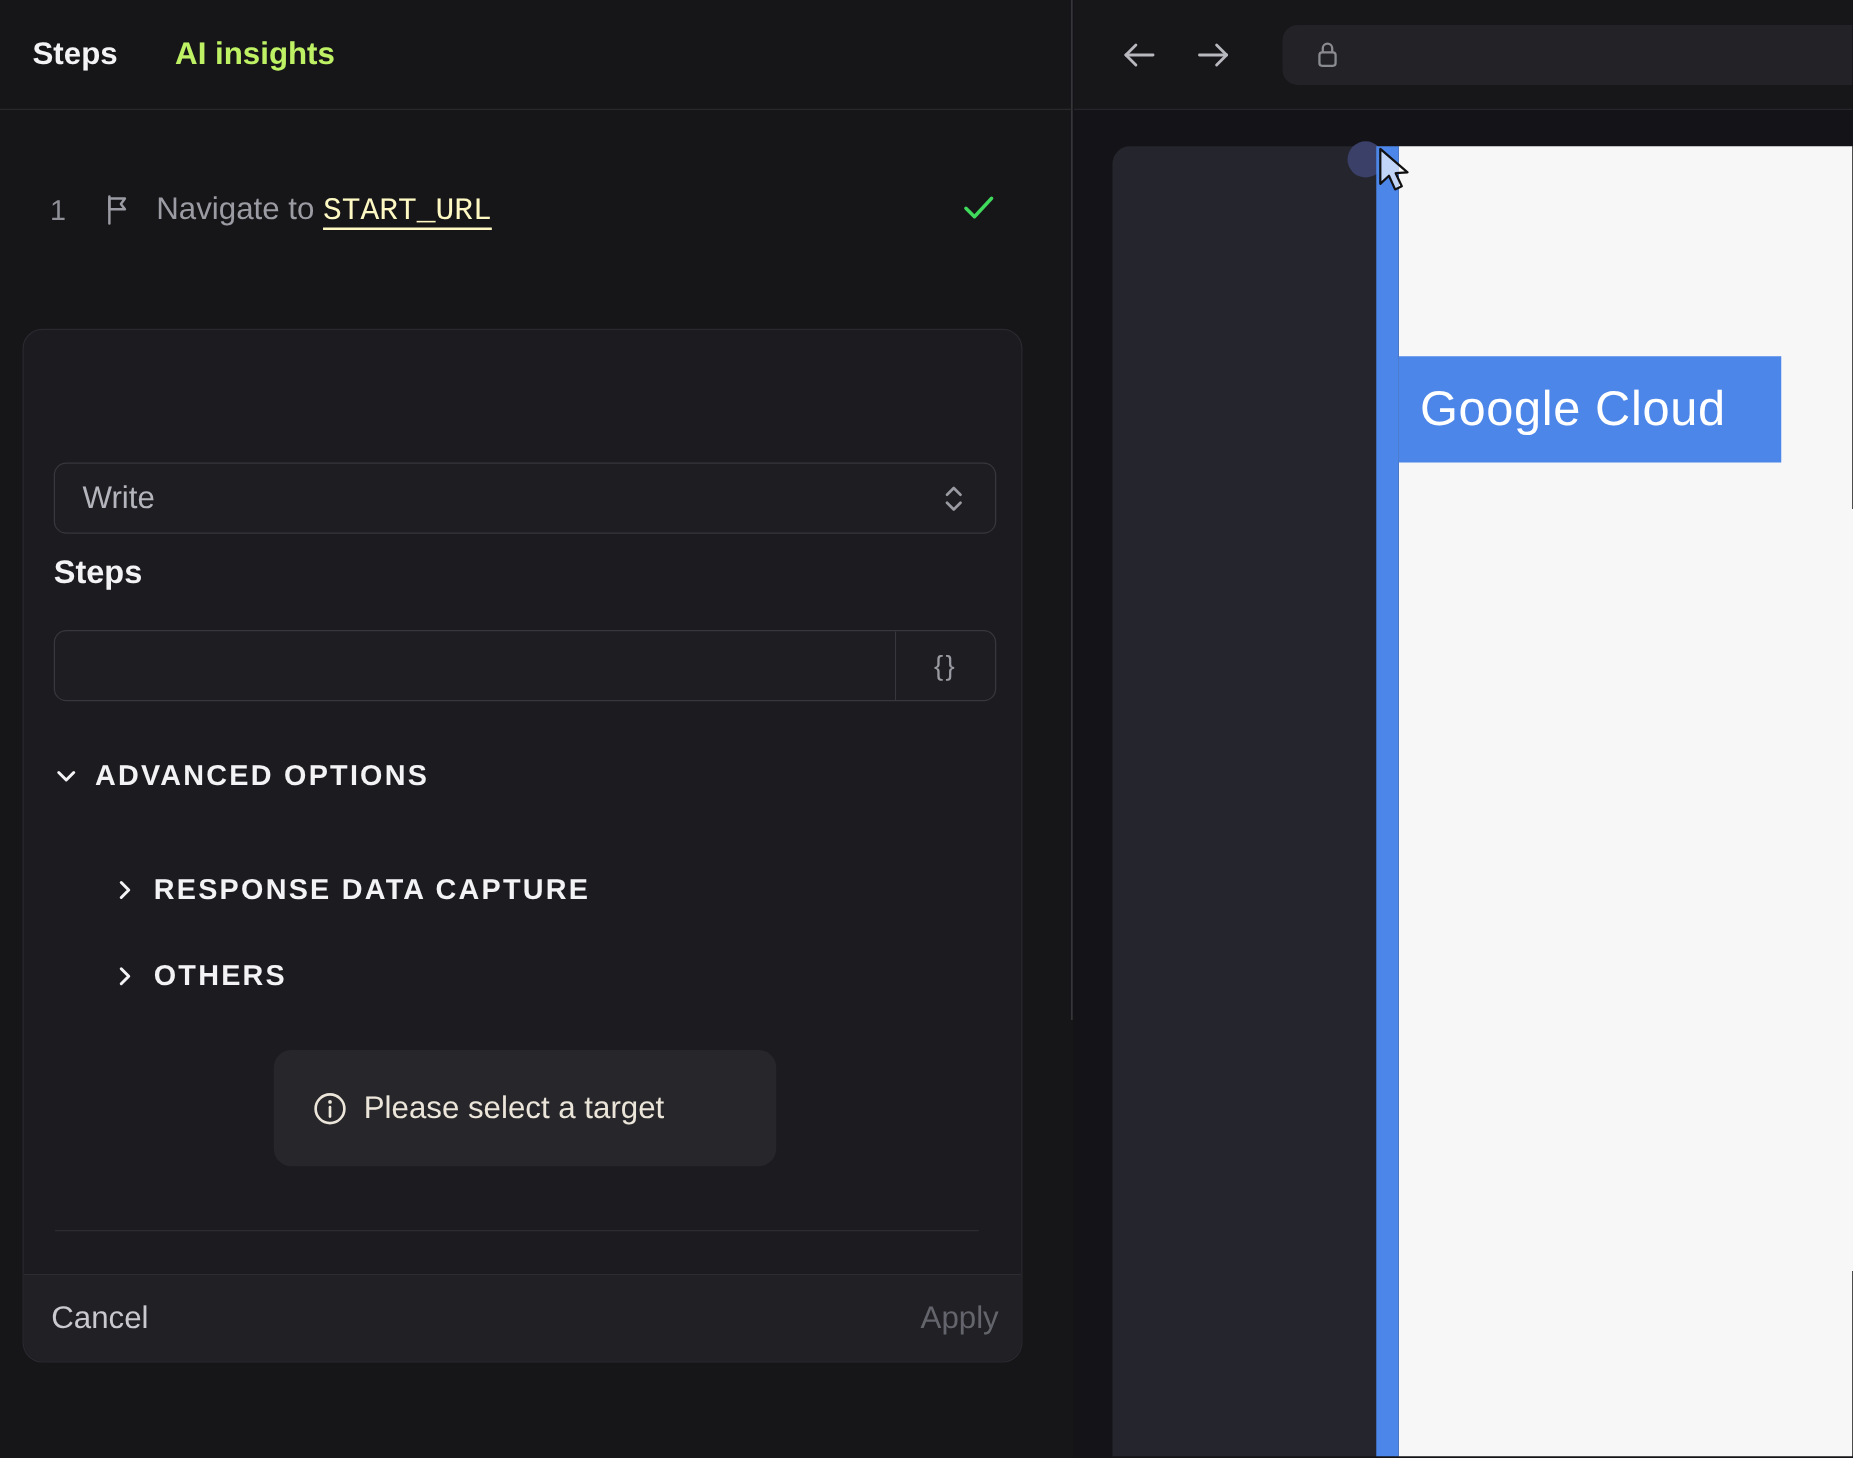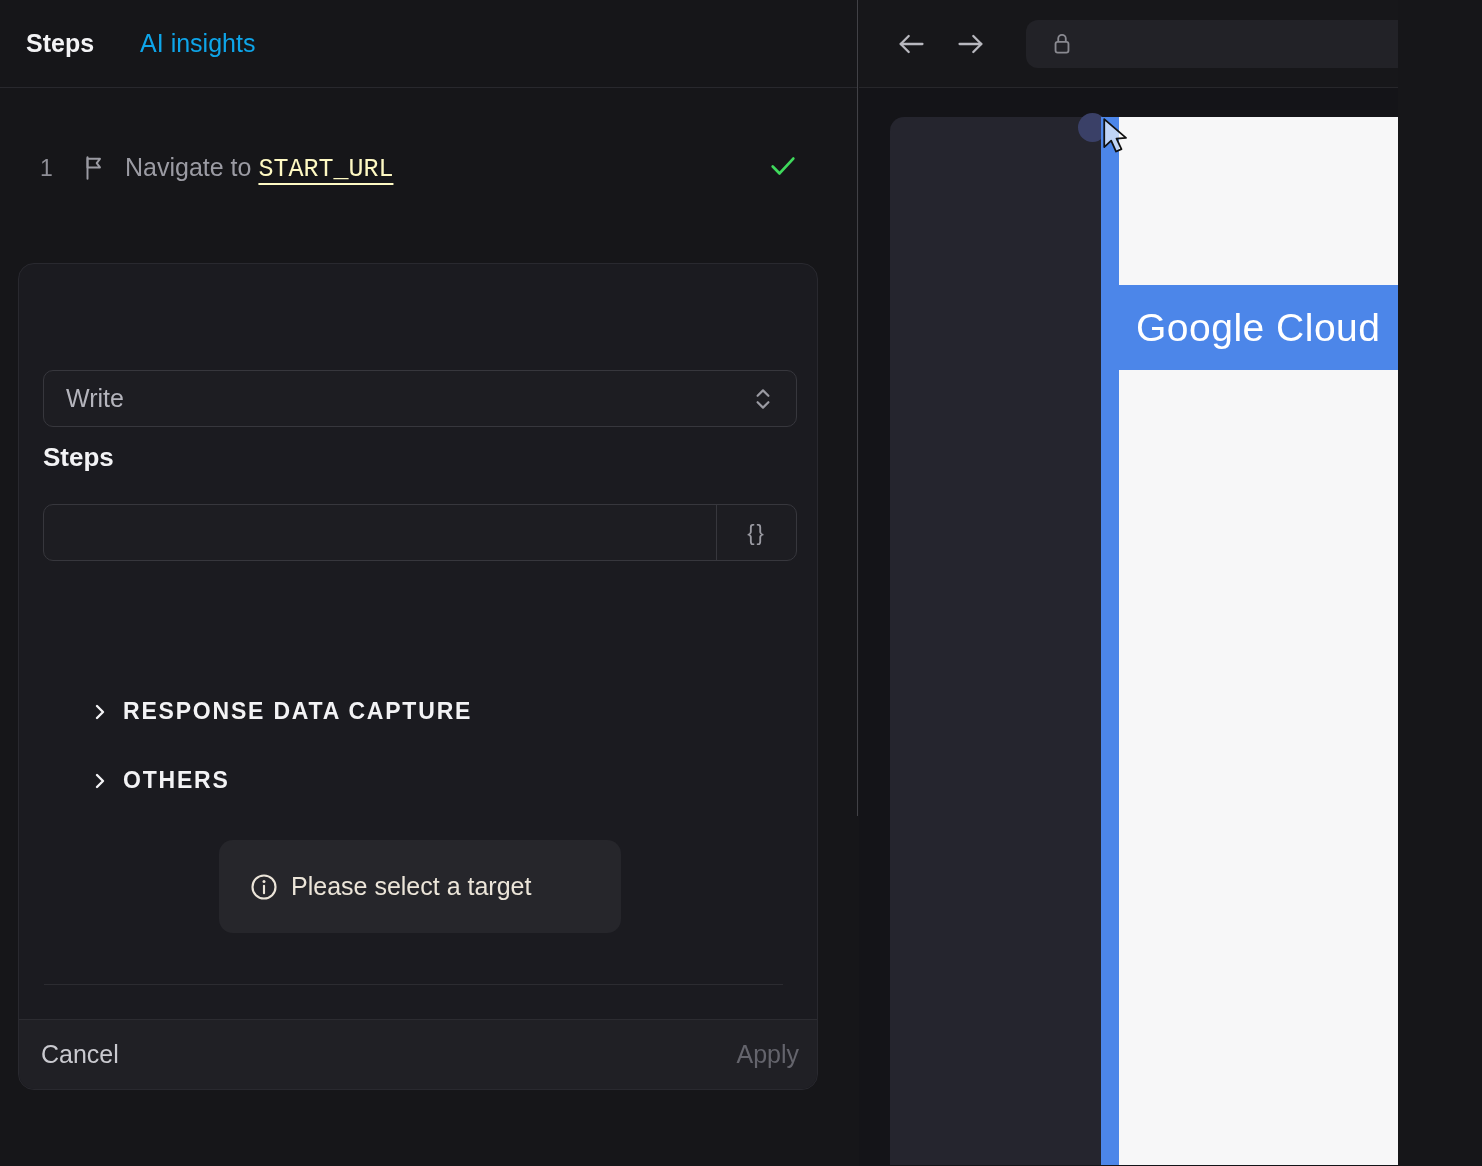--- a/index.html
+++ b/index.html
@@ -15,21 +15,21 @@
   .left-panel{
     position:absolute; left:0; top:0; width:858px; height:816px;
     background:#161619; border-right:1px solid #414146;
   }
   .lp-header{
     height:88px; border-bottom:1px solid #28282d;
     display:flex; align-items:center; padding-left:26px; gap:46px;
   }
   .tab{ font-size:25px; cursor:default; }
   .tab.active{ color:#f3f3f5; font-weight:700; }
-  .tab.inactive{ color:#0ea5e9; font-weight:400; }
+  .tab.inactive{ color:#bef264; font-weight:700; }
 
   .step-row{
     position:absolute; left:0; top:146px; width:100%; height:44px;
     display:flex; align-items:center;
   }
   .step-num{ margin-left:40px; width:18px; color:#8f8f97; font-size:23px; }
   .step-flag{ margin-left:24px; display:flex; align-items:center; }
   .step-label{ margin-left:19px; color:#9b9ba3; font-size:25px; }
   .step-label .target-link{
     text-decoration:underline; text-underline-offset:7px;
@@ -96,21 +96,21 @@
     display:flex; align-items:center; justify-content:space-between;
     padding:0 18px 0 22px;
   }
   .btn-cancel{ font-size:25px; color:#c9c9cf; background:none; border:none; cursor:pointer;
     font-family:"Liberation Sans","DejaVu Sans",sans-serif; }
   .btn-apply{ font-size:25px; color:#64646c; background:none; border:none; cursor:default;
     font-family:"Liberation Sans","DejaVu Sans",sans-serif; }
 
   
   .browser{
-    position:absolute; left:859px; top:0; width:539px; height:1166px;
+    position:absolute; left:859px; top:0; width:623px; height:1166px;
     background:#141418; overflow:hidden;
   }
   .b-toolbar{
     position:relative; height:88px; background:#17171a;
     border-bottom:1px solid #27272b;
     display:flex; align-items:center;
   }
   .nav-btn{ background:none; border:none; cursor:pointer; display:flex; align-items:center; }
   .nav-back{ margin-left:36px; }
   .nav-fwd{ margin-left:28px; }
@@ -184,20 +184,28 @@
       </span>
     </div>
 
     <div class="field-label">Steps</div>
 
     <div class="input-group">
       <input class="text-input" type="text" value="" style="">
       <div class="braces-btn">{}</div>
     </div>
 
+    <div class="collapser adv">
+      <span>
+        <svg width="20" height="20" viewBox="0 0 20 20" fill="none">
+          <path d="M4 7 L10 13 L16 7" stroke="#f3f3f5" stroke-width="2.4" stroke-linecap="round" stroke-linejoin="round"></path>
+        </svg>
+      </span>
+      <span class="lbl">ADVANCED OPTIONS</span>
+    </div>
 
     <div class="collapser sub sub1">
       <span>
         <svg width="20" height="20" viewBox="0 0 20 20" fill="none">
           <path d="M7 4 L13 10 L7 16" stroke="#f3f3f5" stroke-width="2.4" stroke-linecap="round" stroke-linejoin="round"></path>
         </svg>
       </span>
       <span class="lbl">RESPONSE DATA CAPTURE</span>
     </div>
 

